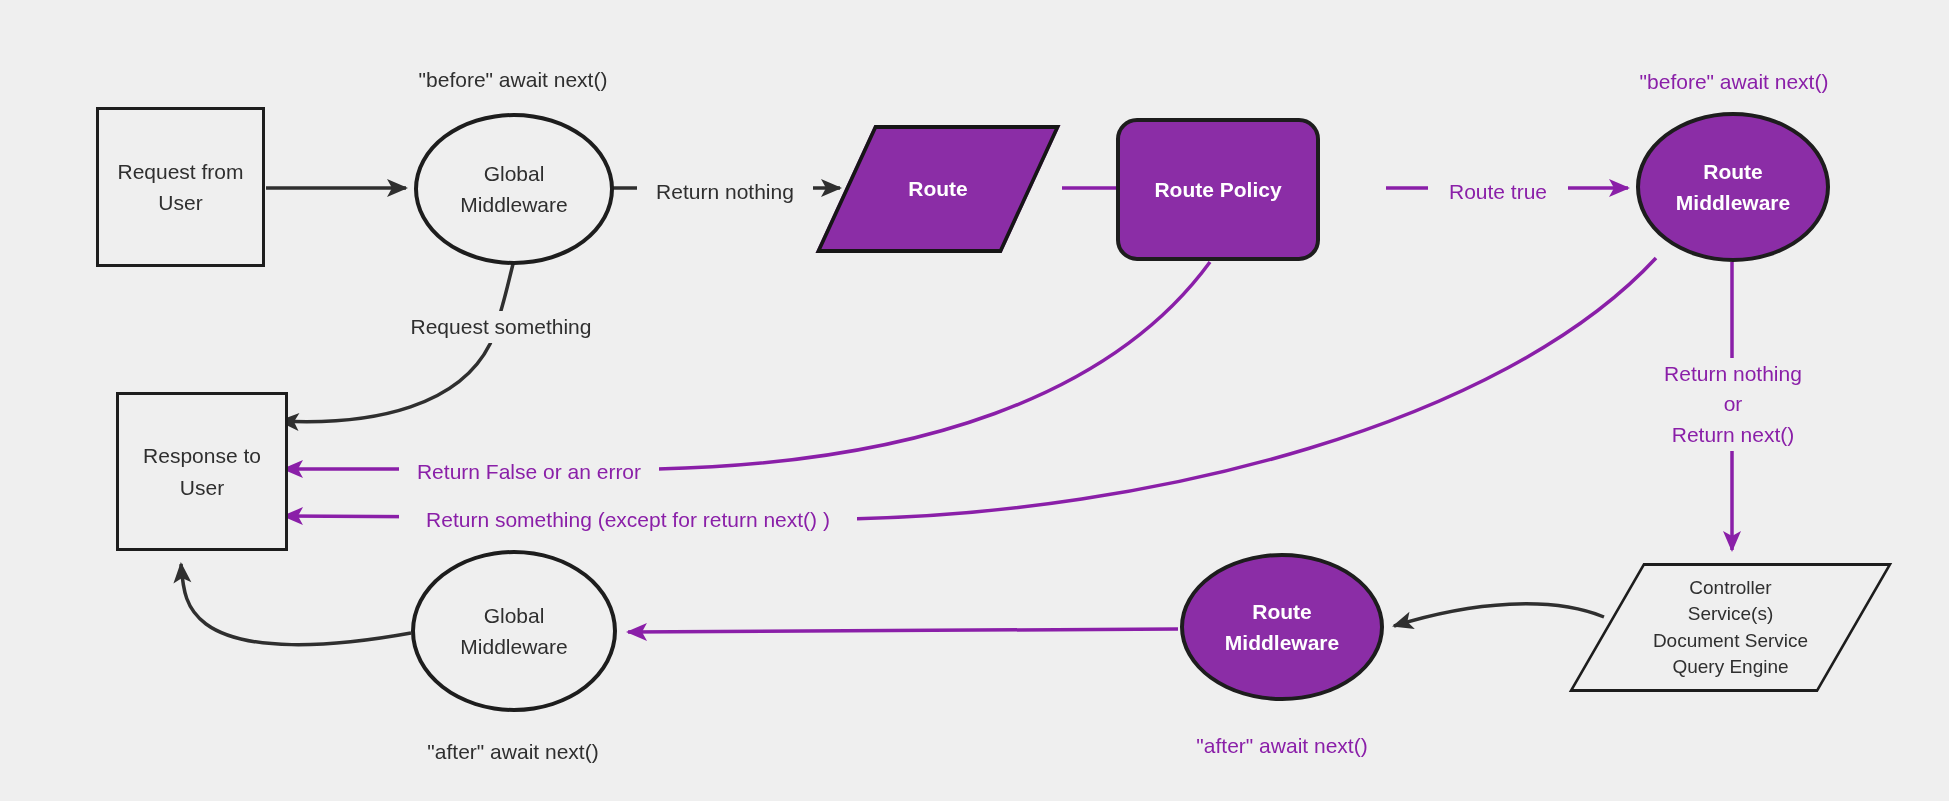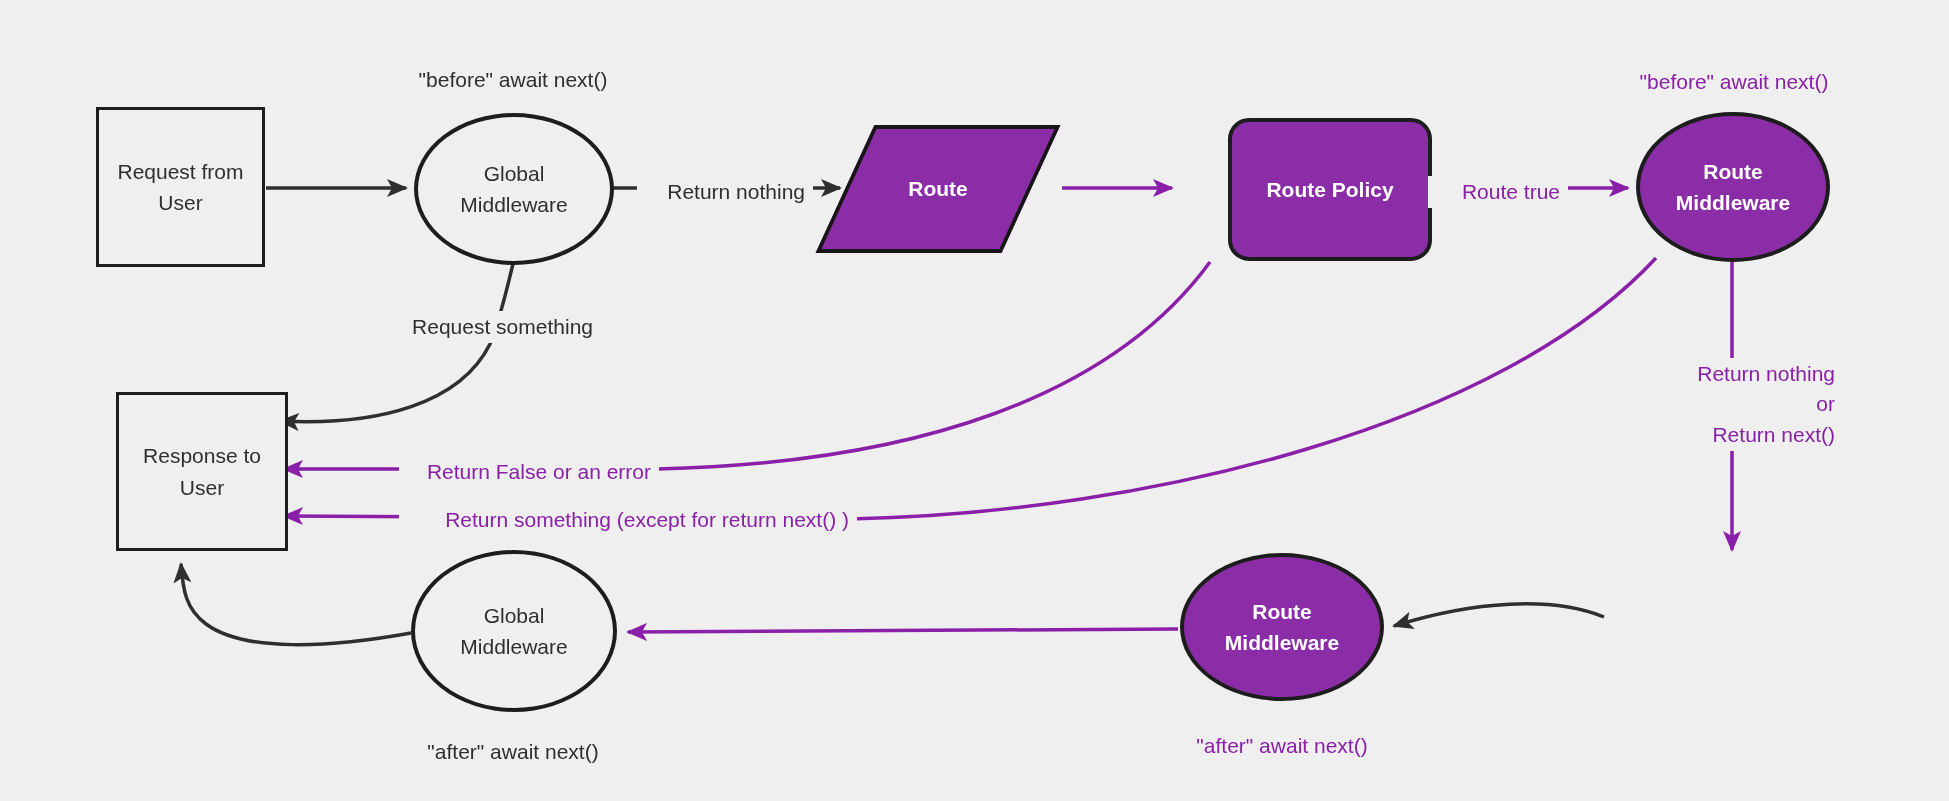--- a/index.html
+++ b/index.html
@@ -28,33 +28,33 @@
   .skew-shape{position:absolute;inset:0;border:4px solid #161616;}
   .node-label{position:absolute;inset:0;display:flex;align-items:center;justify-content:center;
               text-align:center;white-space:pre-line;font-size:21px;line-height:1.5;}
 
   #node-request{left:96px;top:107px;width:169px;height:160px;}
   #node-response{left:94px;top:392px;width:172px;height:159px;margin-left:22px;}
   #node-global-top{left:414px;top:113px;width:200px;height:152px;}
   #node-global-bottom{left:411px;top:550px;width:206px;height:162px;}
   #node-routemw-top{left:1636px;top:112px;width:194px;height:150px;}
   #node-routemw-bottom{left:1180px;top:553px;width:204px;height:148px;}
-  #node-route-policy{left:1228px;top:118px;width:204px;height:143px;border-radius:21px;border-width:4px;text-align:right;}
+  #node-route-policy{left:1116px;top:118px;width:204px;height:143px;border-radius:21px;border-width:4px;text-align:right;}
 
   #node-route{left:845px;top:125px;width:186px;height:128px;}
   #node-route .skew-shape{transform:skewX(-24.7deg);background:var(--purple-fill);}
   #node-route .node-label{color:var(--node-text-light);font-weight:700;}
 
   #node-controller{left:1606px;top:563px;width:249px;height:129px;}
   #node-controller .skew-shape{transform:skewX(-30deg);background:var(--background);border-width:3.5px;border-color:#1d1d1d;}
   #node-controller .node-label{color:var(--node-text-dark);font-size:19px;line-height:1.38;}
 
   .elabel{position:absolute;font-size:21px;text-align:center;white-space:pre-line;line-height:1.45;color:var(--node-text-dark);}
   .elabel.purple{color:var(--purple-line);}
-  .elabel.mask{background:var(--background);padding:1px 8px;text-align:right;}
+  .elabel.mask{background:var(--background);padding:1px 8px;}
 
   #lbl-before-left{left:390px;top:65px;width:246px;}
   #lbl-return-nothing{left:637px;top:176px;width:176px;}
   #lbl-return-true{left:1428px;top:176px;width:140px;}
   #lbl-before-right{left:1611px;top:67px;width:246px;}
   #lbl-return-something{left:401px;top:311px;width:200px;}
   #lbl-return-n-or-next{left:1623px;top:358px;width:220px;}
   #lbl-return-false{left:399px;top:456px;width:260px;}
   #lbl-return-except{left:399px;top:504px;width:458px;}
   #lbl-after-right{left:1162px;top:731px;width:240px;}
@@ -98,20 +98,27 @@
   <div class="node-wrap" id="node-route">
     <div class="skew-shape"></div>
     <div class="node-label">Route</div>
   </div>
 
   <div class="node purple-node" id="node-route-policy">Route Policy</div>
 
   <div class="node ellipse purple-node" id="node-routemw-top">Route
 Middleware</div>
 
+  <div class="node-wrap" id="node-controller">
+    <div class="skew-shape"></div>
+    <div class="node-label">Controller
+Service(s)
+Document Service
+Query Engine</div>
+  </div>
 
   <div class="node ellipse purple-node" id="node-routemw-bottom">Route
 Middleware</div>
 
   <div class="node ellipse" id="node-global-bottom">Global
 Middleware</div>
 
   <div class="node" id="node-response">Response to
 User</div>
 

